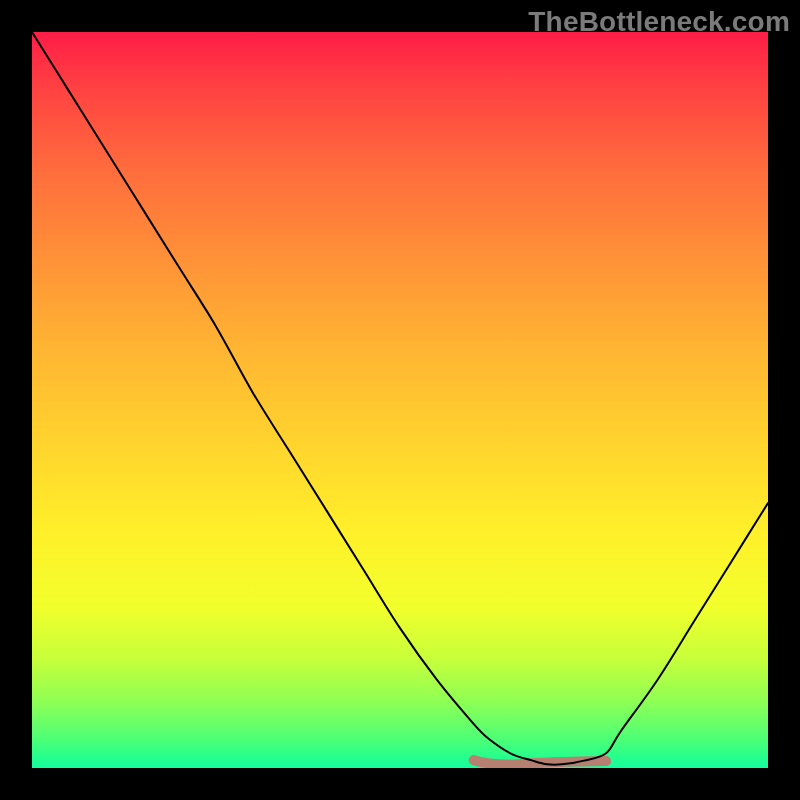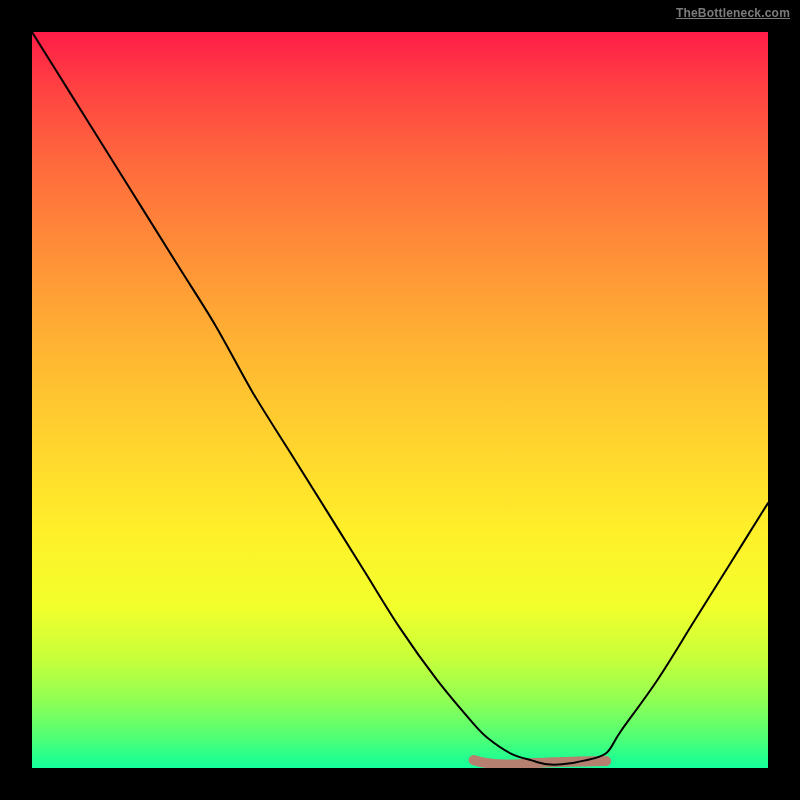--- a/index.html
+++ b/index.html
@@ -59,25 +59,24 @@
     stroke: #d16a6a;
     stroke-width: 10;
     stroke-linecap: round;
     opacity: 0.85;
   }
   .attribution {
     position: absolute;
     top: 6px;
     right: 10px;
     font-family: Arial, Helvetica, sans-serif;
-    font-size: 12px;
+    font-size: 28px;
     font-weight: 600;
     color: #7b7b7b;
     letter-spacing: 0.2px;
-    text-decoration: underline;
   }
 </style>
 </head>
 <body>
 
 <div class="container">
   <div class="plot-area">
     <div class="gradient-fill"></div>
     <svg class="curve-svg" viewBox="0 0 736 736" preserveAspectRatio="none">
       <path id="accent" class="accent-path" d="M 441.59999999999997 728.112 Q 461.59999999999997 734.112 487.84000000000003 732.112 T 574.08 729.112"></path>

